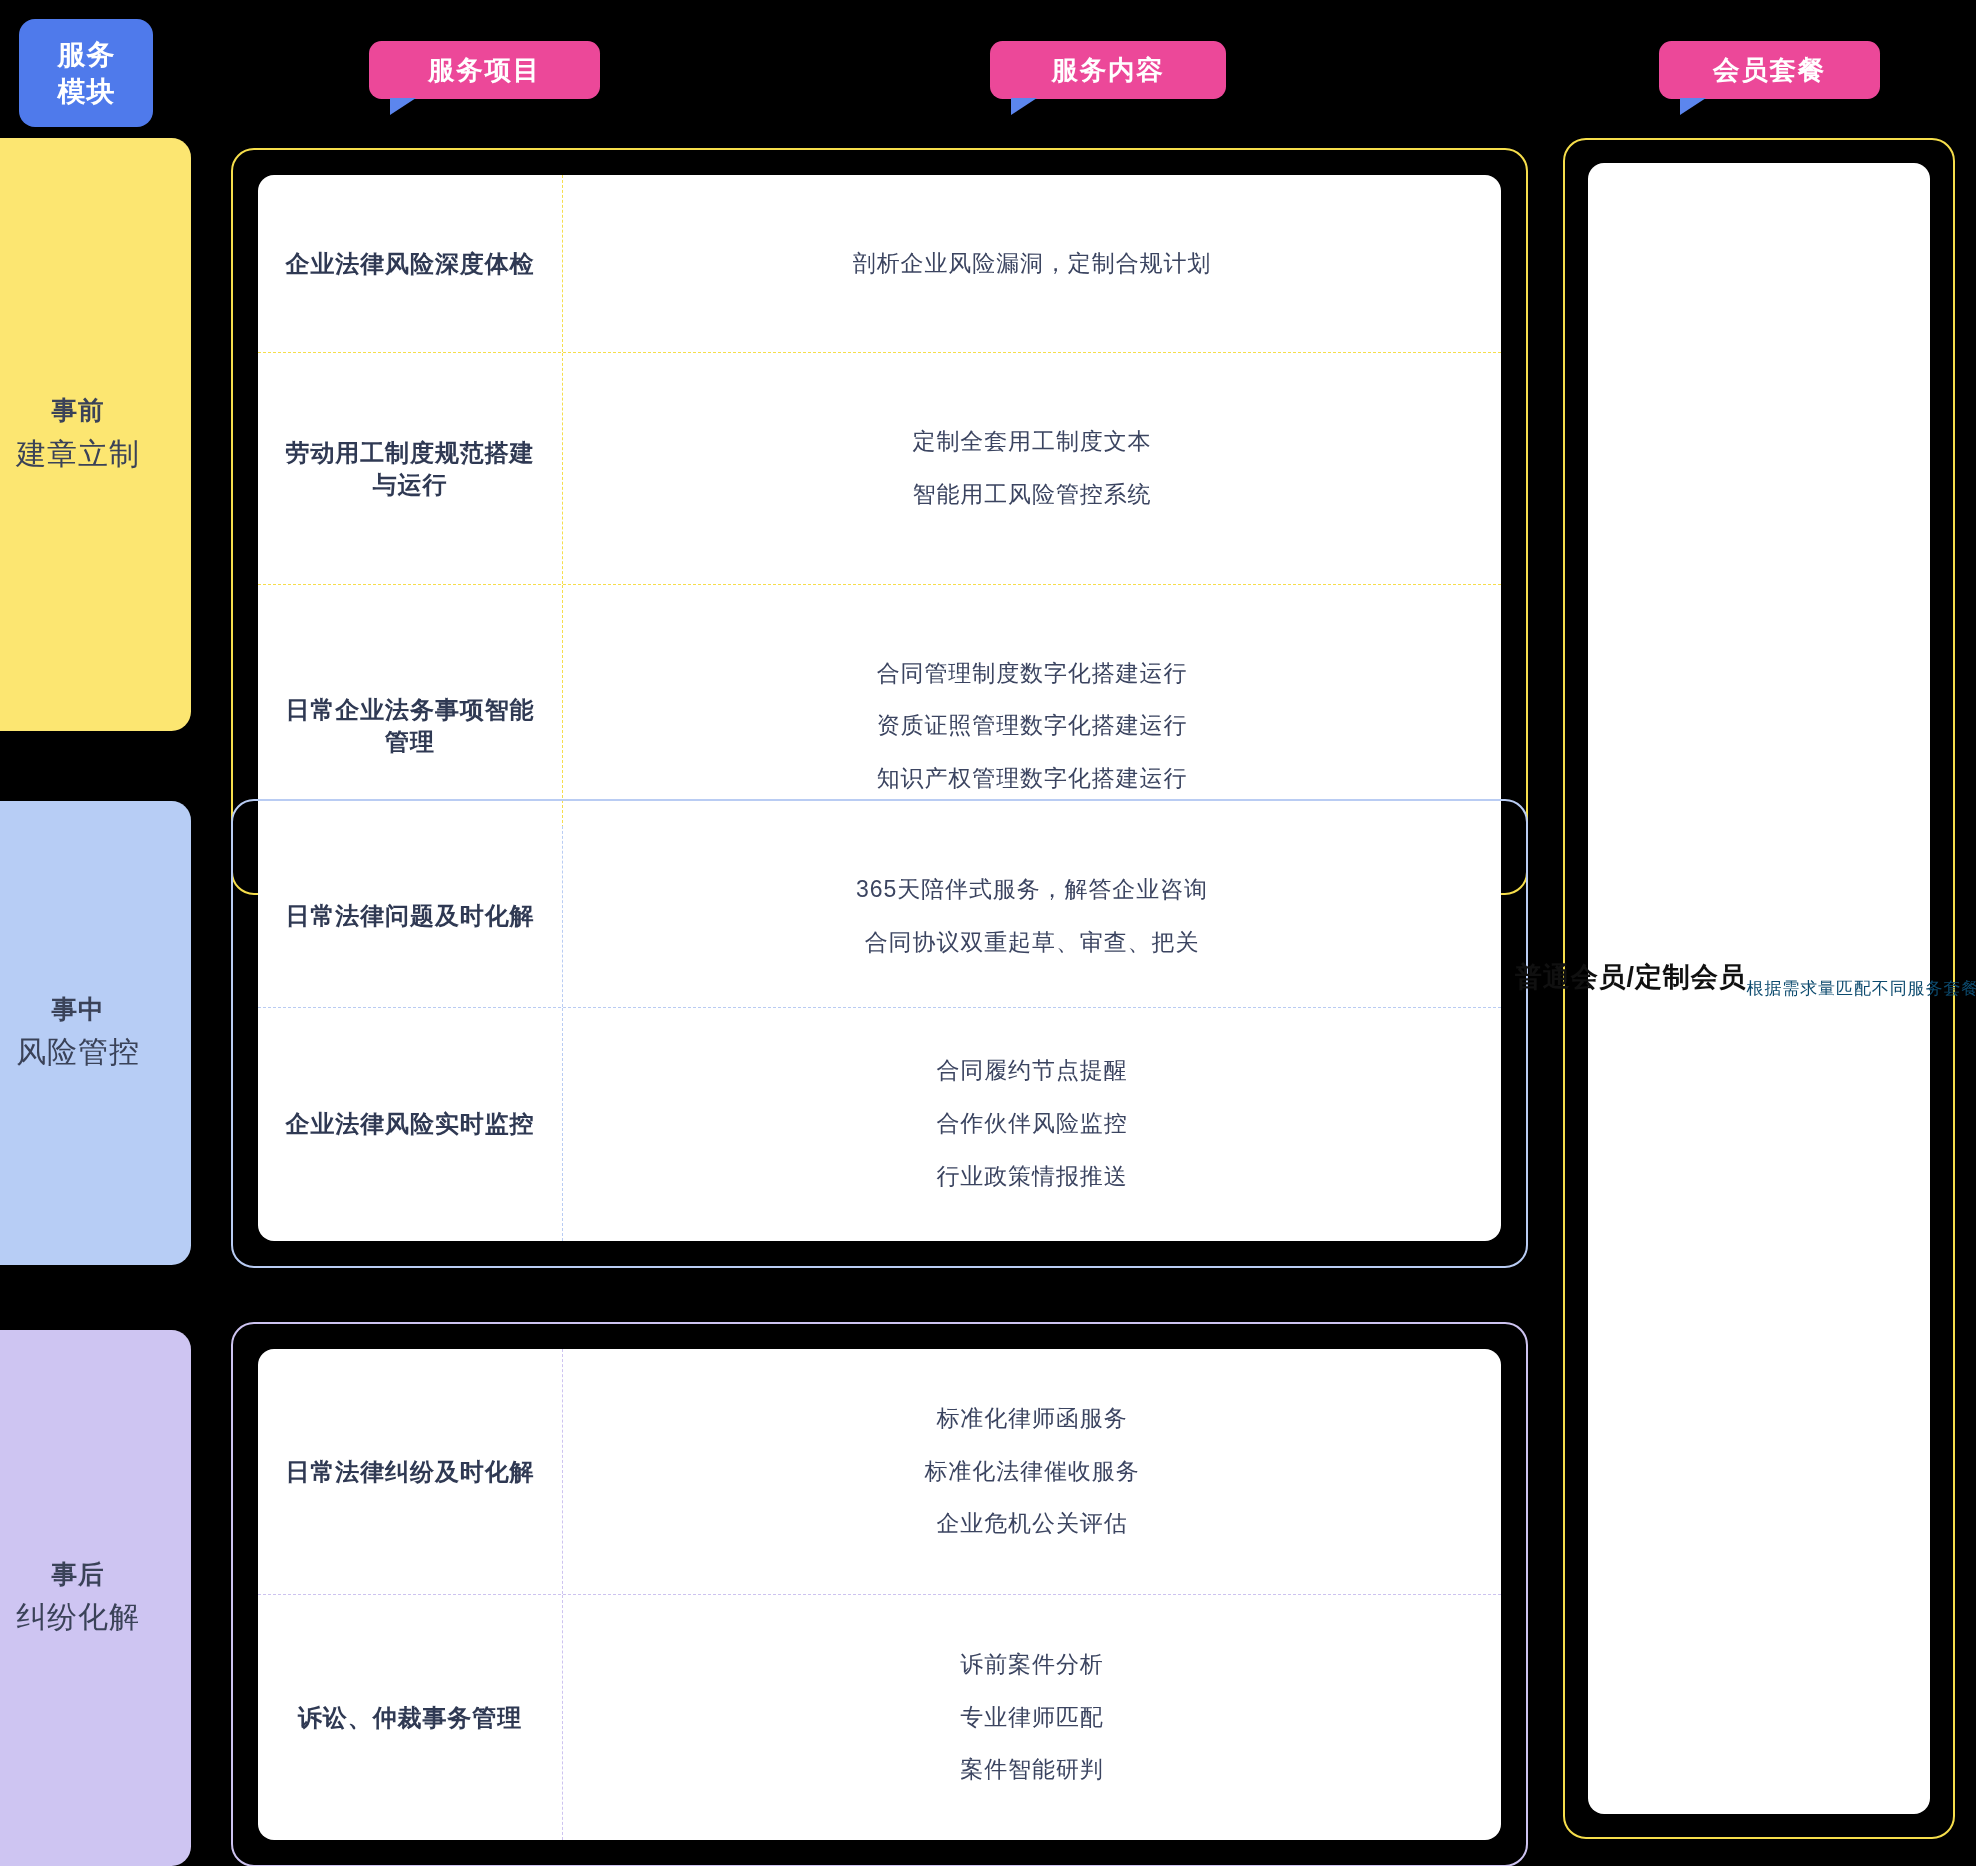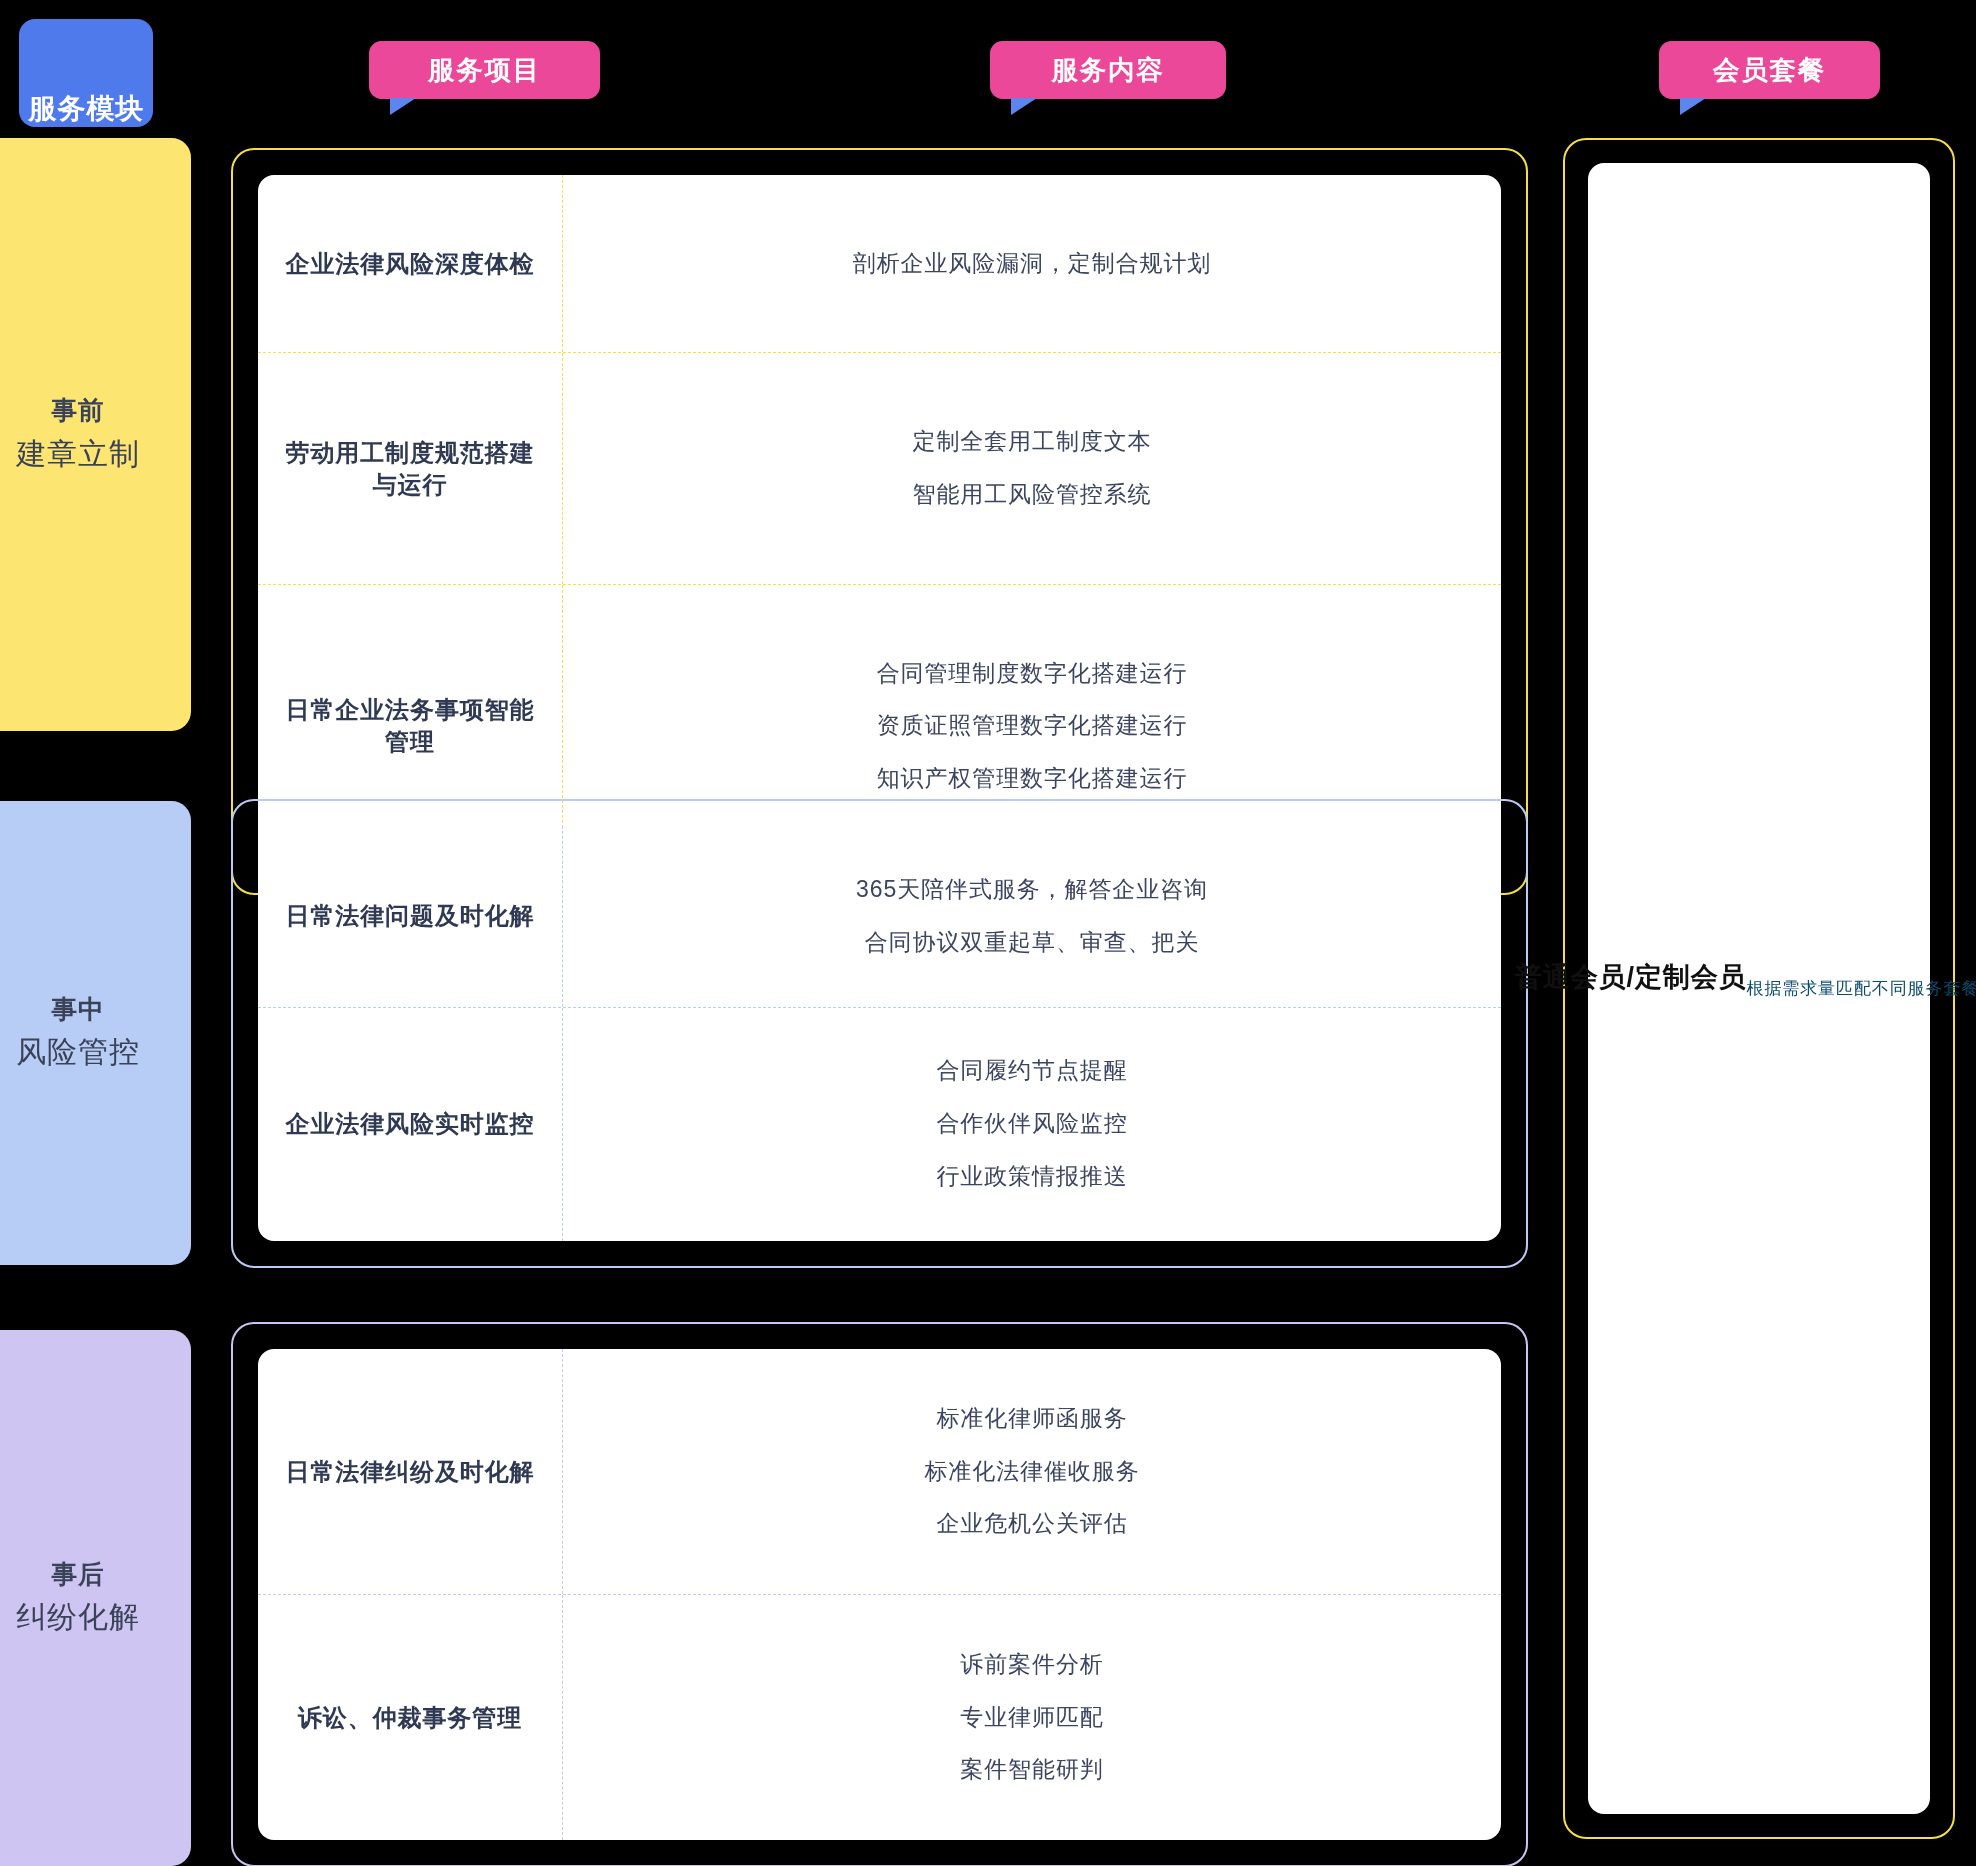--- a/index.html
+++ b/index.html
@@ -22,22 +22,22 @@
     top: 19.4px;
     width: 134px;
     height: 108px;
     background: #4F7AEB;
     border-radius: 16px;
     color: #ffffff;
     font-size: 28px;
     font-weight: bold;
     line-height: 1.35;
     display: flex;
-    flex-direction: row;
-    align-items: flex-end;
+    flex-direction: column;
+    align-items: center;
     justify-content: center;
     letter-spacing: 0.9px;
   }
 
   .bubble {
     position: absolute;
     background: #ec4899;
     border-radius: 12.4px;
     color: #ffffff;
     font-size: 26.5px;

